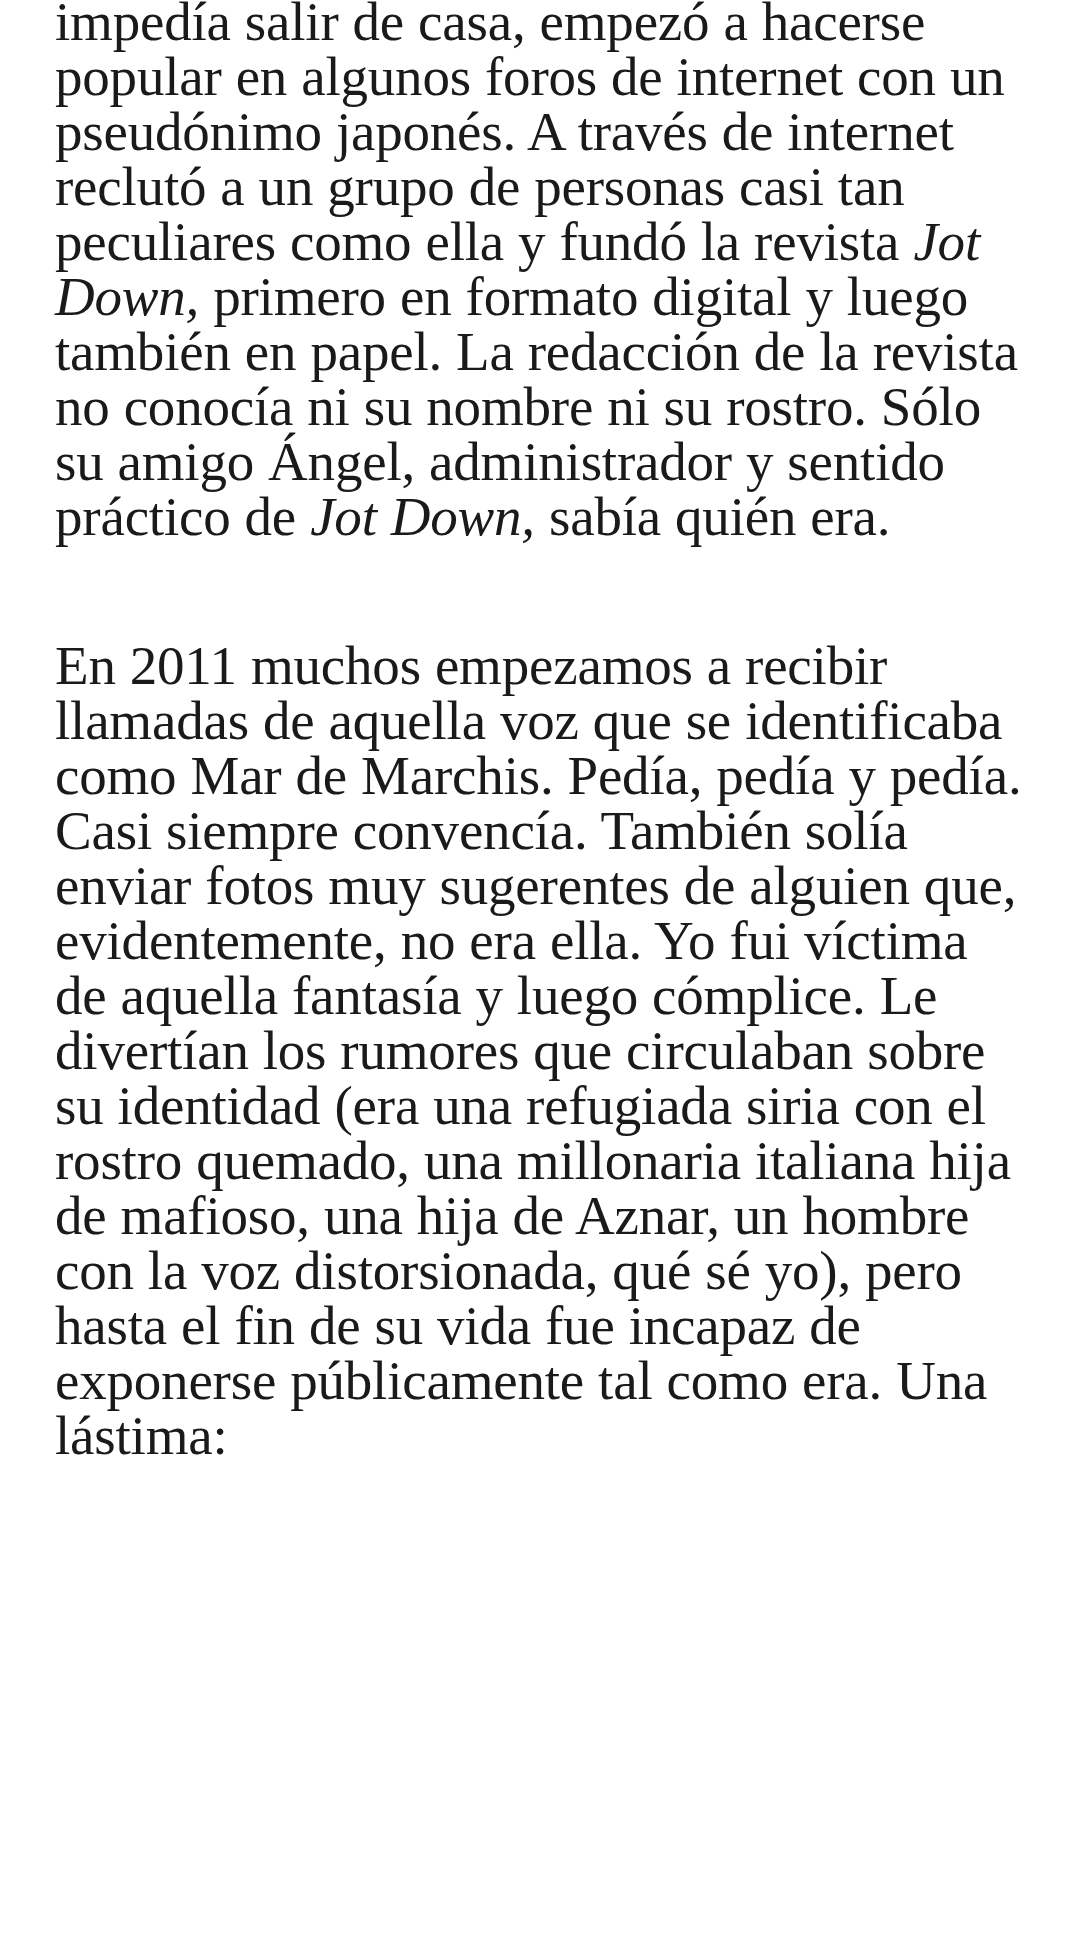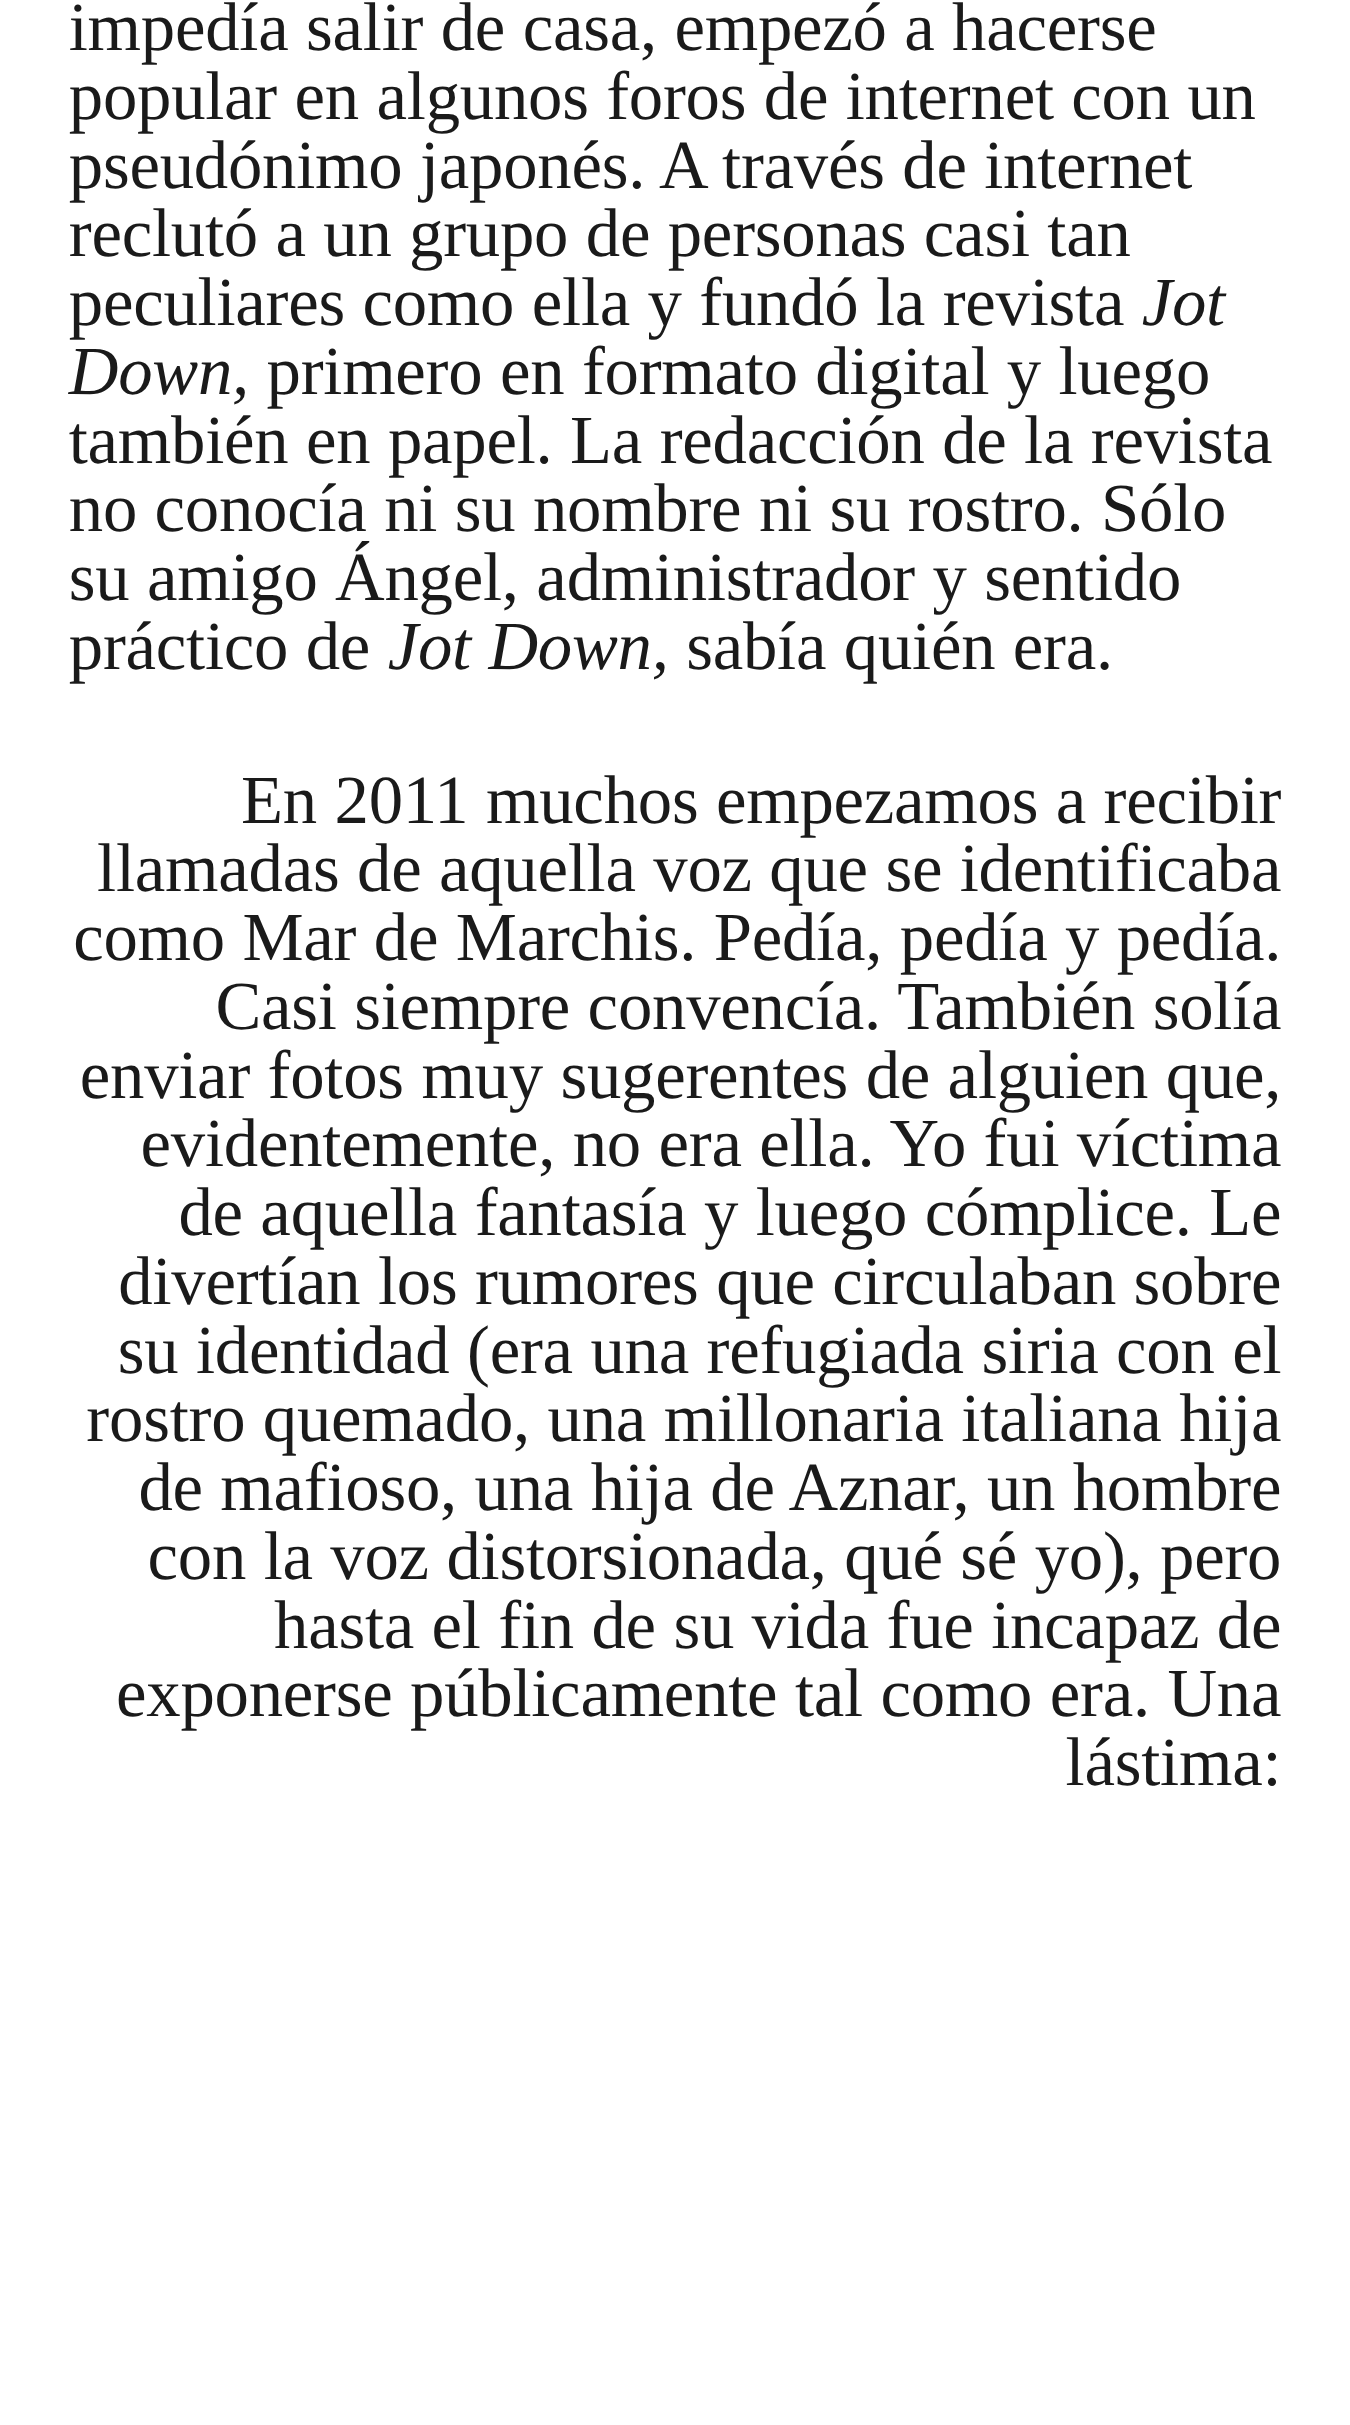--- a/index.html
+++ b/index.html
@@ -21,22 +21,21 @@
   }
   .para {
     font-size: 55px;
     line-height: 1.0;
     margin: 0;
     text-align: left;
     letter-spacing: -0.2px;
     word-spacing: 0.5px;
   }
   .para + .para {
-    margin-top: 68px;
-    text-align: right;
+    margin-top: 94px;
   }
   .para em, .para i {
     font-style: italic;
   }
   
   #para-0 {
     margin-top: -6px;
   }
 </style>
 </head>

